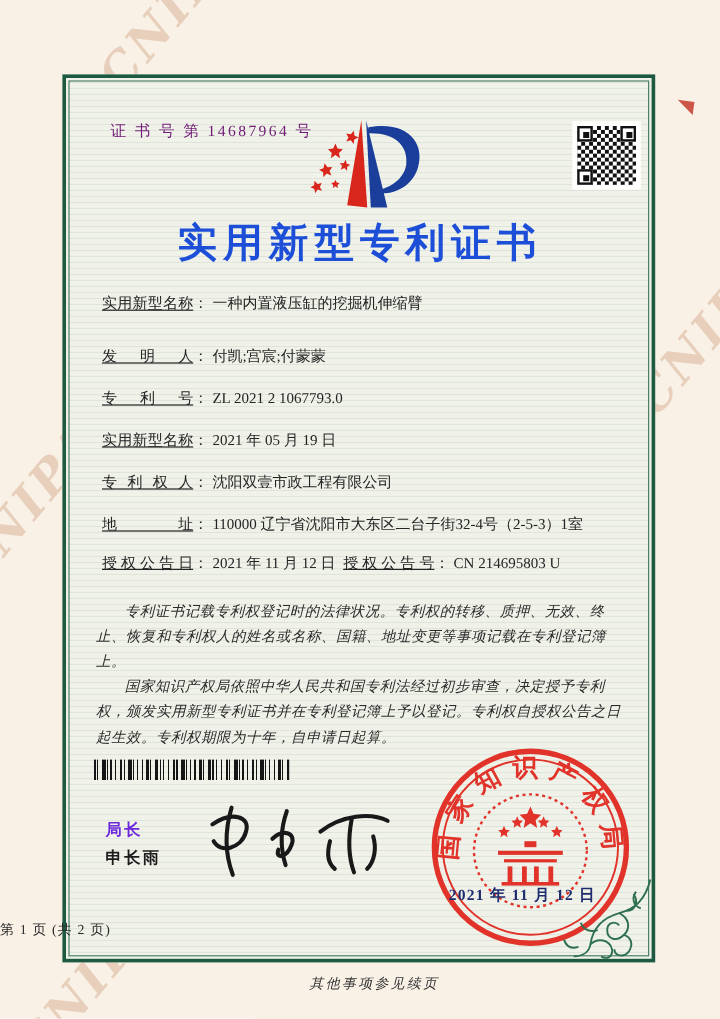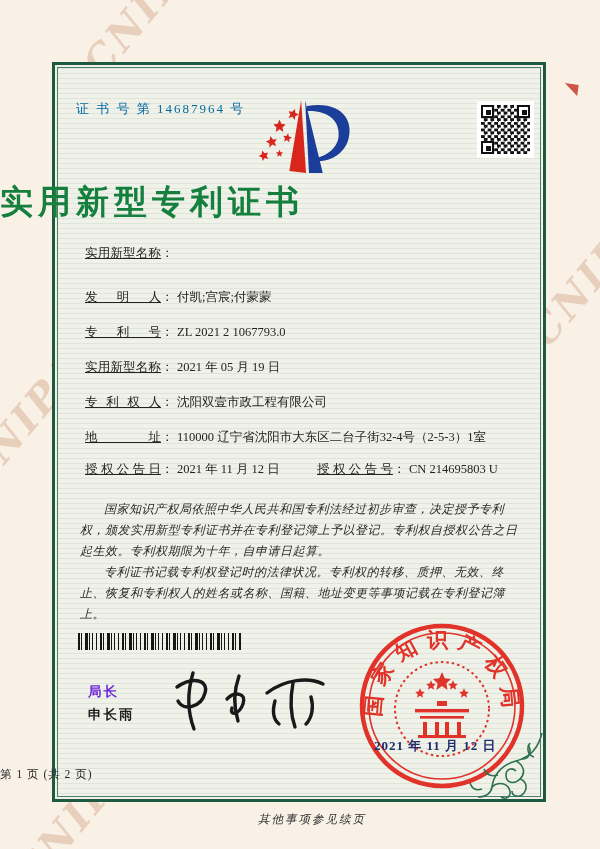--- a/index.html
+++ b/index.html
@@ -21,21 +21,21 @@
     position:absolute; left:52px; top:62px; width:494px; height:740px;
     border:3px solid #1e5a42; background:#f0f2ea;
   }
   .frame-inner {
     position:absolute; left:2px; top:2px; right:2px; bottom:2px;
     border:1px solid #4d7f66;
     background:repeating-linear-gradient(180deg, rgba(125,162,138,0.16) 0 1px, rgba(0,0,0,0) 1px 5px);
   }
   
   .cert-no {
-    position:absolute; left:76px; top:100px; font-size:13px; color:#0369a1; letter-spacing:2px;
+    position:absolute; left:92px; top:100px; font-size:13px; color:#701a75; letter-spacing:2px;
   }
   .logo { position:absolute; left:250px; top:94px; width:118px; height:94px; }
   .qr {
     position:absolute; left:477px; top:101px; width:57px; height:57px;
     background:#fff; padding:4px;
   }
   .qr-mod {
     position:relative; width:100%; height:100%;
     background-image:repeating-conic-gradient(#121212 0% 25%, #ffffff 25% 50%);
     background-size:6.6px 6.6px;
@@ -46,36 +46,36 @@
   .finder::after {
     content:""; position:absolute; left:2.5px; top:2.5px; width:5px; height:5px; background:#111;
   }
   .f1 { left:0; top:0; } .f2 { right:0; top:0; } .f3 { left:0; bottom:0; }
   .corner-mark {
     position:absolute; left:564px; top:84px; width:0; height:0;
     border-top:11px solid #c53a2a; border-left:14px solid transparent;
     transform:rotate(8deg); opacity:.85;
   }
   .title {
-    position:absolute; left:0; top:180px; width:100%; 
-    font-size:33px; font-weight:bold; color:#15803d; letter-spacing:5px;
+    position:absolute; left:0; top:180px; width:100%; text-align:center;
+    font-size:33px; font-weight:bold; color:#1d4ed8; letter-spacing:5px;
   }
   
   .fields { position:absolute; left:85px; top:244px; width:450px; font-size:12.5px; color:#242424; }
   .frow { display:flex; margin-bottom:17px; line-height:18px; position:relative; }
   .frow.first { margin-bottom:26px; }
   .frow.addr { margin-bottom:14px; }
   .flabel {
     display:inline-block; width:76px; text-align:justify; text-align-last:justify; flex:none;
     letter-spacing:0;
     text-decoration:underline;
   }
   .fcolon { flex:none; width:13px; }
   .fvalue { margin-left:3px; max-width:348px; }
-  .grant2 { position:absolute; left:232px; top:0; display:flex; }
+  .grant2 { position:absolute; left:201px; top:0; display:flex; }
   
   .body-text {
     position:absolute; left:80px; top:499px; width:446px;
     font-size:12px; line-height:21px; color:#2a2a2a; font-style:italic;
   }
   .body-text p { text-indent:2em; letter-spacing:0.5px; }
   
   .barcode {
     position:absolute; left:78px; top:633px; width:163px; height:17px;
     background:repeating-linear-gradient(90deg,
@@ -140,20 +140,21 @@
       <div class="finder f3"></div>
     </div>
   </div>
 
   <div class="title">实用新型专利证书</div>
 
   <div class="fields">
     <div class="frow first">
       <span class="flabel">实用新型名称</span>
         <span class="fcolon">：</span>
+      <span class="fvalue">一种内置液压缸的挖掘机伸缩臂</span>
     </div>
     <div class="frow">
       <span class="flabel">发明人</span>
         <span class="fcolon">：</span>
       <span class="fvalue">付凯;宫宸;付蒙蒙</span>
     </div>
     <div class="frow">
       <span class="flabel">专利号</span>
         <span class="fcolon">：</span>
       <span class="fvalue">ZL 2021 2 1067793.0</span>
@@ -179,22 +180,22 @@
       <span class="fvalue">2021 年 11 月 12 日</span>
       <span class="grant2">
         <span class="flabel">授权公告号</span>
           <span class="fcolon">：</span>
         <span class="fvalue">CN 214695803 U</span>
       </span>
     </div>
   </div>
 
   <div class="body-text">
+    <p>专利证书记载专利权登记时的法律状况。专利权的转移、质押、无效、终止、恢复和专利权人的姓名或名称、国籍、地址变更等事项记载在专利登记簿上。</p>
     <p>国家知识产权局依照中华人民共和国专利法经过初步审查，决定授予专利权，颁发实用新型专利证书并在专利登记簿上予以登记。专利权自授权公告之日起生效。专利权期限为十年，自申请日起算。</p>
-    <p>专利证书记载专利权登记时的法律状况。专利权的转移、质押、无效、终止、恢复和专利权人的姓名或名称、国籍、地址变更等事项记载在专利登记簿上。</p>
   </div>
 
   <div class="barcode"></div>
 
   <div class="director-title">局长</div>
   <div class="director-name">申长雨</div>
 
   <svg class="signature" viewBox="0 0 175 78">
     <g fill="none" stroke="#191919" stroke-width="3.4" stroke-linecap="round">
       <path d="M30,10 C24,30 25,50 31,66"></path>

